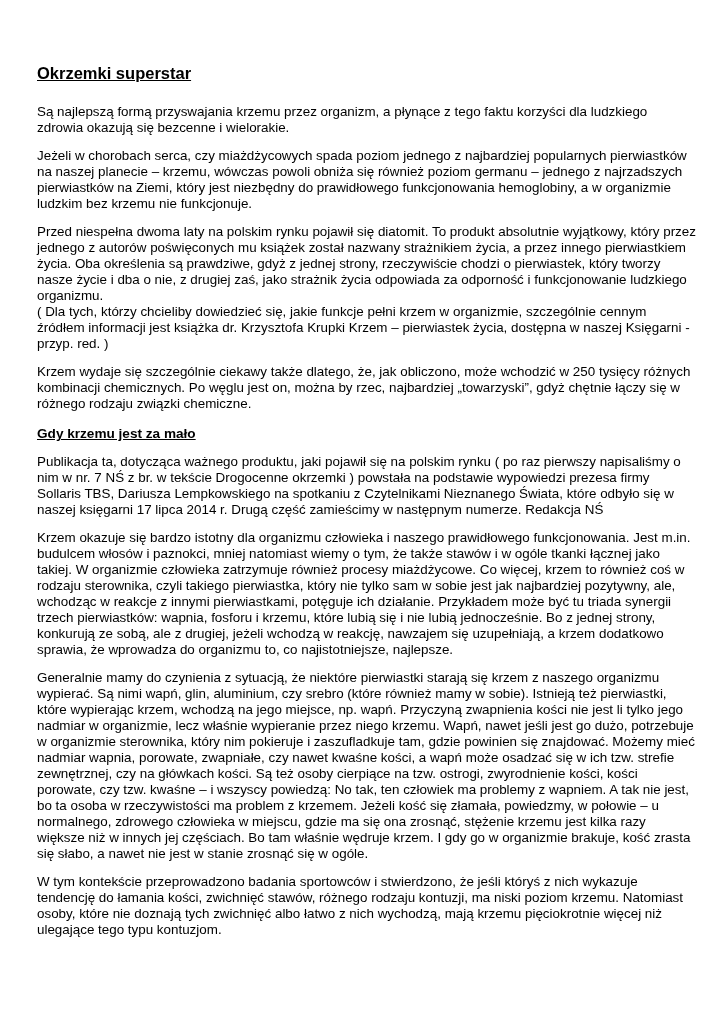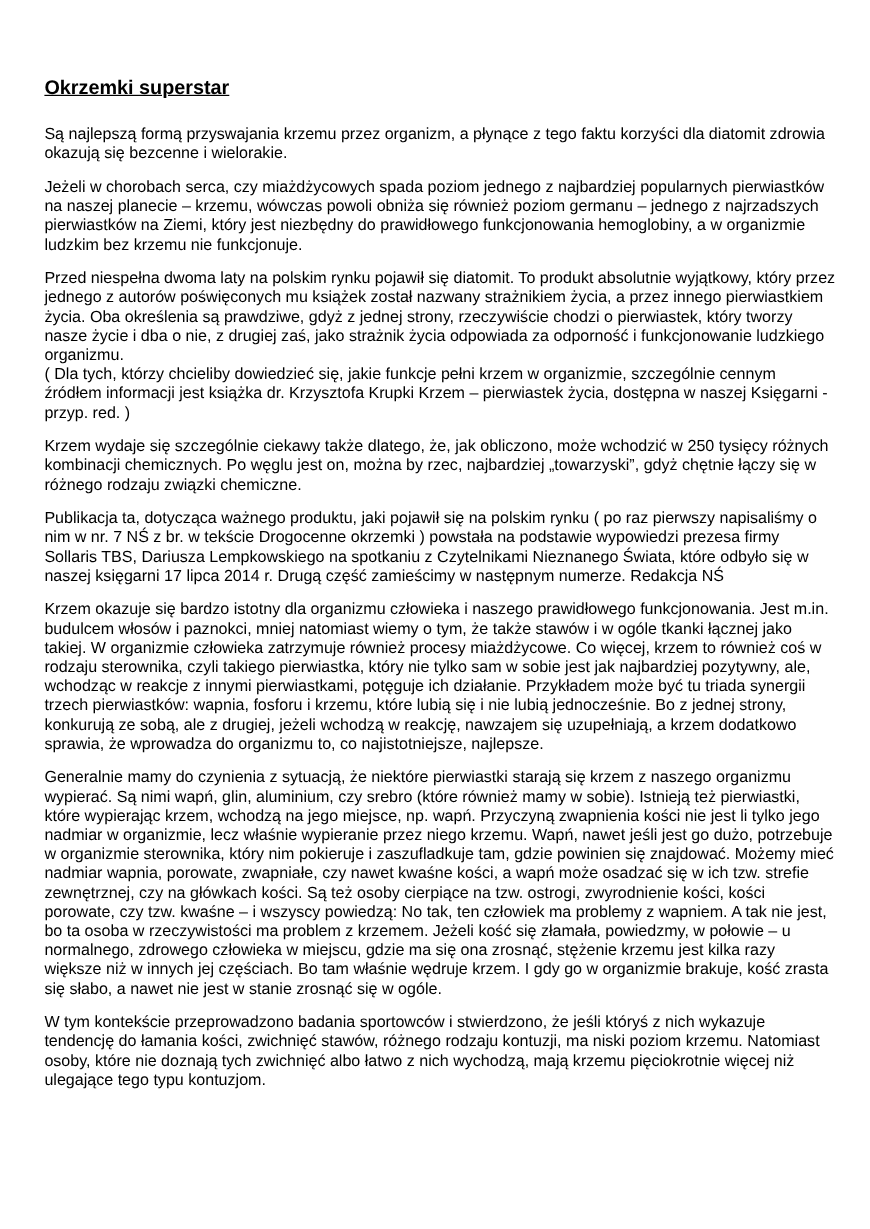--- a/index.html
+++ b/index.html
@@ -40,29 +40,30 @@
     text-decoration: underline;
     margin: 14px 0 12px 0;
   }
 </style>
 </head>
 <body>
 
 <main class="page">
   <h1 class="doc-title">Okrzemki superstar</h1>
 
-  <p class="para">Są najlepszą formą przyswajania krzemu przez organizm, a płynące z tego faktu korzyści dla diatomit zdrowia okazują się bezcenne i wielorakie.</p>
+  <p class="para">Są najlepszą formą przyswajania krzemu przez organizm, a płynące z tego faktu korzyści dla ludzkiego zdrowia okazują się bezcenne i wielorakie.</p>
 
   <p class="para">Jeżeli w chorobach serca, czy miażdżycowych spada poziom jednego z najbardziej popularnych pierwiastków na naszej planecie – krzemu, wówczas powoli obniża się również poziom germanu – jednego z najrzadszych pierwiastków na Ziemi, który jest niezbędny do prawidłowego funkcjonowania hemoglobiny, a w organizmie ludzkim bez krzemu nie funkcjonuje.</p>
 
   <p class="para">Przed niespełna dwoma laty na polskim rynku pojawił się diatomit. To produkt absolutnie wyjątkowy, który przez jednego z autorów poświęconych mu książek został nazwany strażnikiem życia, a przez innego pierwiastkiem życia. Oba określenia są prawdziwe, gdyż z jednej strony, rzeczywiście chodzi o pierwiastek, który tworzy nasze życie i dba o nie, z drugiej zaś, jako strażnik życia odpowiada za odporność i funkcjonowanie ludzkiego organizmu.
 ( Dla tych, którzy chcieliby dowiedzieć się, jakie funkcje pełni krzem w organizmie, szczególnie cennym źródłem informacji jest książka dr. Krzysztofa Krupki Krzem – pierwiastek życia, dostępna w naszej Księgarni - przyp. red. )</p>
 
   <p class="para">Krzem wydaje się szczególnie ciekawy także dlatego, że, jak obliczono, może wchodzić w 250 tysięcy różnych kombinacji chemicznych. Po węglu jest on, można by rzec, najbardziej „towarzyski”, gdyż chętnie łączy się w różnego rodzaju związki chemiczne.</p>
 
+  <h2 class="section-heading">Gdy krzemu jest za mało</h2>
 
   <p class="para">Publikacja ta, dotycząca ważnego produktu, jaki pojawił się na polskim rynku ( po raz pierwszy napisaliśmy o nim w nr. 7 NŚ z br. w tekście Drogocenne okrzemki ) powstała na podstawie wypowiedzi prezesa firmy Sollaris TBS, Dariusza Lempkowskiego na spotkaniu z Czytelnikami Nieznanego Świata, które odbyło się w naszej księgarni 17 lipca 2014 r. Drugą część zamieścimy w następnym numerze. Redakcja NŚ</p>
 
   <p class="para">Krzem okazuje się bardzo istotny dla organizmu człowieka i naszego prawidłowego funkcjonowania. Jest m.in. budulcem włosów i paznokci, mniej natomiast wiemy o tym, że także stawów i w ogóle tkanki łącznej jako takiej. W organizmie człowieka zatrzymuje również procesy miażdżycowe. Co więcej, krzem to również coś w rodzaju sterownika, czyli takiego pierwiastka, który nie tylko sam w sobie jest jak najbardziej pozytywny, ale, wchodząc w reakcje z innymi pierwiastkami, potęguje ich działanie. Przykładem może być tu triada synergii trzech pierwiastków: wapnia, fosforu i krzemu, które lubią się i nie lubią jednocześnie. Bo z jednej strony, konkurują ze sobą, ale z drugiej, jeżeli wchodzą w reakcję, nawzajem się uzupełniają, a krzem dodatkowo sprawia, że wprowadza do organizmu to, co najistotniejsze, najlepsze.</p>
 
   <p class="para">Generalnie mamy do czynienia z sytuacją, że niektóre pierwiastki starają się krzem z naszego organizmu wypierać. Są nimi wapń, glin, aluminium, czy srebro (które również mamy w sobie). Istnieją też pierwiastki, które wypierając krzem, wchodzą na jego miejsce, np. wapń. Przyczyną zwapnienia kości nie jest li tylko jego nadmiar w organizmie, lecz właśnie wypieranie przez niego krzemu. Wapń, nawet jeśli jest go dużo, potrzebuje w organizmie sterownika, który nim pokieruje i zaszufladkuje tam, gdzie powinien się znajdować. Możemy mieć nadmiar wapnia, porowate, zwapniałe, czy nawet kwaśne kości, a wapń może osadzać się w ich tzw. strefie zewnętrznej, czy na główkach kości. Są też osoby cierpiące na tzw. ostrogi, zwyrodnienie kości, kości porowate, czy tzw. kwaśne – i wszyscy powiedzą: No tak, ten człowiek ma problemy z wapniem. A tak nie jest, bo ta osoba w rzeczywistości ma problem z krzemem. Jeżeli kość się złamała, powiedzmy, w połowie – u normalnego, zdrowego człowieka w miejscu, gdzie ma się ona zrosnąć, stężenie krzemu jest kilka razy większe niż w innych jej częściach. Bo tam właśnie wędruje krzem. I gdy go w organizmie brakuje, kość zrasta się słabo, a nawet nie jest w stanie zrosnąć się w ogóle.</p>
 
   <p class="para">W tym kontekście przeprowadzono badania sportowców i stwierdzono, że jeśli któryś z nich wykazuje tendencję do łamania kości, zwichnięć stawów, różnego rodzaju kontuzji, ma niski poziom krzemu. Natomiast osoby, które nie doznają tych zwichnięć albo łatwo z nich wychodzą, mają krzemu pięciokrotnie więcej niż ulegające tego typu kontuzjom.</p>
 </main>
 

